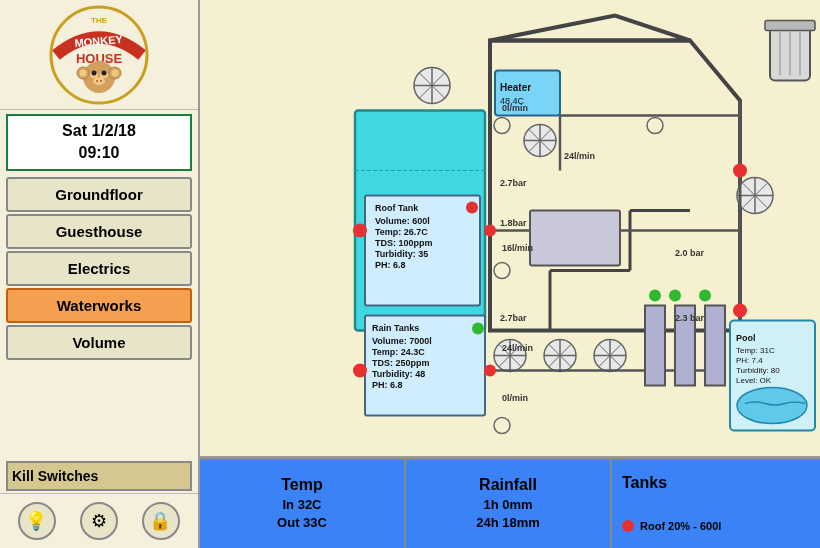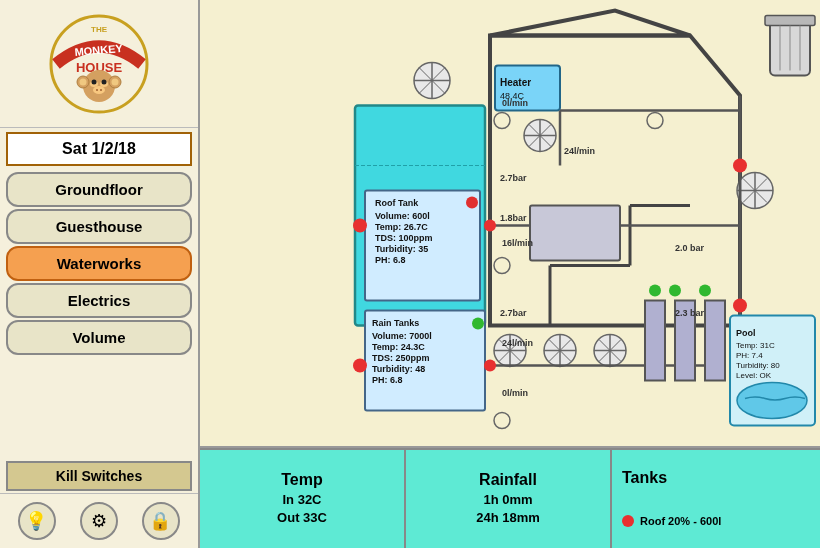--- a/index.html
+++ b/index.html
@@ -18,37 +18,37 @@
       width: 200px;
       min-width: 200px;
       height: 548px;
       display: flex;
       flex-direction: column;
       border-right: 2px solid #999;
       background: #f5f0dc;
     }
 
     .sidebar-logo {
-      height: 128px;
+      height: 110px;
       background: #f5f0dc;
       border-bottom: 1px solid #bbb;
       display: flex;
       align-items: center;
       justify-content: center;
       overflow: hidden;
     }
 
     .monkey-logo {
       width: 130px;
       height: 100px;
     }
 
     .sidebar-datetime {
       background: #fff;
-      border: 2px solid #a16207;
+      border: 2px solid #15803d;
       margin: 4px 6px;
       padding: 4px 8px;
       text-align: center;
       font-weight: bold;
       font-size: 16px;
       line-height: 1.4;
     }
 
     .sidebar-nav {
       display: flex;
@@ -61,42 +61,42 @@
     .nav-btn {
       display: block;
       width: 100%;
       padding: 7px 4px;
       border: 2px solid #888;
       background: #e8e4c8;
       font-size: 15px;
       font-weight: bold;
       text-align: center;
       cursor: pointer;
-      border-radius: 12px;
+      border-radius: 3px;
     }
 
     .nav-btn.active {
       background: #f5a050;
       border-color: #c06010;
     }
 
     .sidebar-bottom {
       display: flex;
       flex-direction: column;
       gap: 0;
     }
 
     .kill-switches-btn {
       background: #d4c890;
       border: 2px solid #888;
       margin: 2px 6px;
       padding: 5px 4px;
       font-size: 14px;
       font-weight: bold;
-      text-align: center;
+      text-align: left;
       cursor: pointer;
     }
 
     .sidebar-icons-row {
       display: flex;
       flex-direction: row;
       justify-content: space-around;
       align-items: center;
       padding: 6px 6px;
       border-top: 1px solid #bbb;
@@ -129,25 +129,25 @@
     .diagram-area {
       flex: 1;
       background: #f5f0d0;
       position: relative;
       overflow: hidden;
       border-bottom: 2px solid #999;
     }
 
     
     .status-bar {
-      height: 100px;
+      height: 90px;
       display: flex;
       flex-direction: row;
       border-top: 2px solid #888;
-      background: #5eead4;
+      background: #3b82f6;
     }
 
     .status-cell {
       flex: 1;
       border-right: 2px solid #888;
       padding: 6px 8px;
       display: flex;
       flex-direction: column;
       align-items: center;
       justify-content: center;
@@ -244,27 +244,28 @@
 
       <circle cx="49" cy="68" r="6" fill="#d4a060" stroke="#b08040" stroke-width="1"></circle>
       <circle cx="81" cy="68" r="6" fill="#d4a060" stroke="#b08040" stroke-width="1"></circle>
       <circle cx="49" cy="68" r="3.5" fill="#f0c880"></circle>
       <circle cx="81" cy="68" r="3.5" fill="#f0c880"></circle>
     </svg>
   </div>
 
   <div class="sidebar-datetime">
     <div>Sat 1/2/18</div>
+    <div>09:10</div>
   </div>
 
   <div class="sidebar-nav">
     <button class="nav-btn">Groundfloor</button>
     <button class="nav-btn">Guesthouse</button>
+    <button class="nav-btn">Electrics</button>
     <button class="nav-btn active">Waterworks</button>
-    <button class="nav-btn">Electrics</button>
     <button class="nav-btn">Volume</button>
   </div>
 
   <div class="sidebar-bottom">
     <div class="kill-switches-btn">Kill Switches</div>
     <div class="sidebar-icons-row">
       <div class="icon-circle">💡</div>
       <div class="icon-circle">⚙</div>
       <div class="icon-circle">🔒</div>
     </div>

